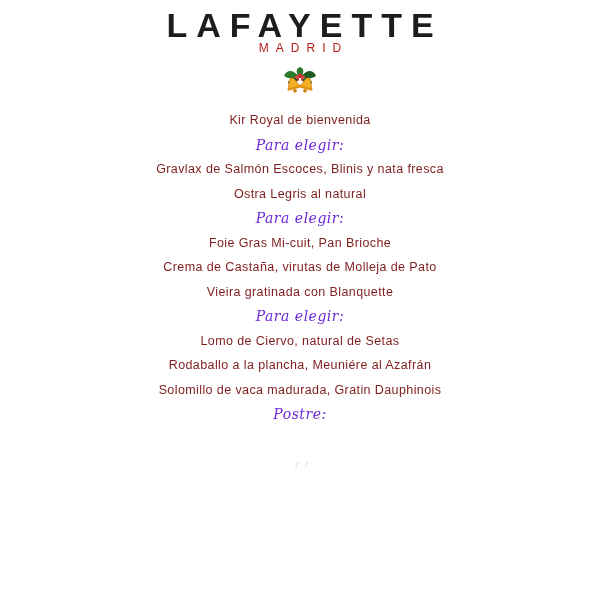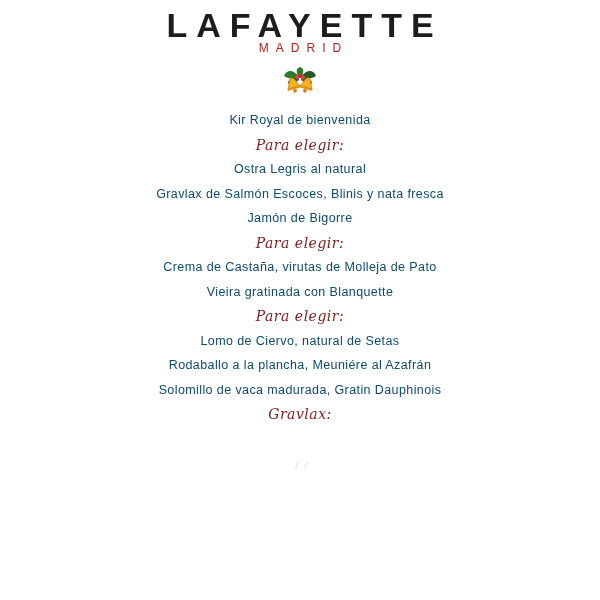--- a/index.html
+++ b/index.html
@@ -25,25 +25,25 @@
     font-size:23px; color:#606165; line-height:24px;
     letter-spacing:1px;
   }
   .ornament { margin-top:12px; width:36px; height:32px; }
   .lines { margin-top:9px; display:flex; flex-direction:column; align-items:center; }
   .line {
     height:24.5px; display:flex; align-items:center; justify-content:center;
     white-space:nowrap;
   }
   .dish {
-    font-size:12.5px; color:#0c4a6e; letter-spacing:0.4px; font-weight:400;
+    font-size:12.5px; color:#7f1d1d; letter-spacing:0.4px; font-weight:400;
   }
   .script {
     font-family:"DejaVu Serif", serif; font-style:italic;
-    font-size:14px; color:#7f1d1d; letter-spacing:0.5px;
+    font-size:14px; color:#6d28d9; letter-spacing:0.5px;
   }
   .cutoff {
     position:absolute; left:0; bottom:0; width:600px; height:9px;
     overflow:hidden; text-align:center;
     font-family:"DejaVu Serif", serif; font-style:italic;
     font-size:14px; color:#b9babd; opacity:0.5; line-height:18px;
   }
   .wrap { position:relative; width:600px; height:468px; }
 </style>
 </head>
@@ -87,31 +87,31 @@
 
     <div class="lines">
       <div class="line">
           <span class="dish">Kir Royal de bienvenida</span>
         </div>
 
       <div class="line">
           <span class="script">Para elegir:</span>
         </div>
       <div class="line">
-          <span class="dish">Ostra Legris al natural</span>
-        </div>
-      <div class="line">
           <span class="dish">Gravlax de Salmón Escoces, Blinis y nata fresca</span>
         </div>
       <div class="line">
-          <span class="dish">Jamón de Bigorre</span>
+          <span class="dish">Ostra Legris al natural</span>
         </div>
 
       <div class="line">
           <span class="script">Para elegir:</span>
+        </div>
+      <div class="line">
+          <span class="dish">Foie Gras Mi-cuit, Pan Brioche</span>
         </div>
       <div class="line">
           <span class="dish">Crema de Castaña, virutas de Molleja de Pato</span>
         </div>
       <div class="line">
           <span class="dish">Vieira gratinada con Blanquette</span>
         </div>
 
       <div class="line">
           <span class="script">Para elegir:</span>
@@ -120,19 +120,19 @@
           <span class="dish">Lomo de Ciervo, natural de Setas</span>
         </div>
       <div class="line">
           <span class="dish">Rodaballo a la plancha, Meuniére al Azafrán</span>
         </div>
       <div class="line">
           <span class="dish">Solomillo de vaca madurada, Gratin Dauphinois</span>
         </div>
 
       <div class="line">
-          <span class="script">Gravlax:</span>
+          <span class="script">Postre:</span>
         </div>
     </div>
   </div>
 
   <div class="cutoff">/&nbsp;/</div>
 </div>
 
 </body></html>

